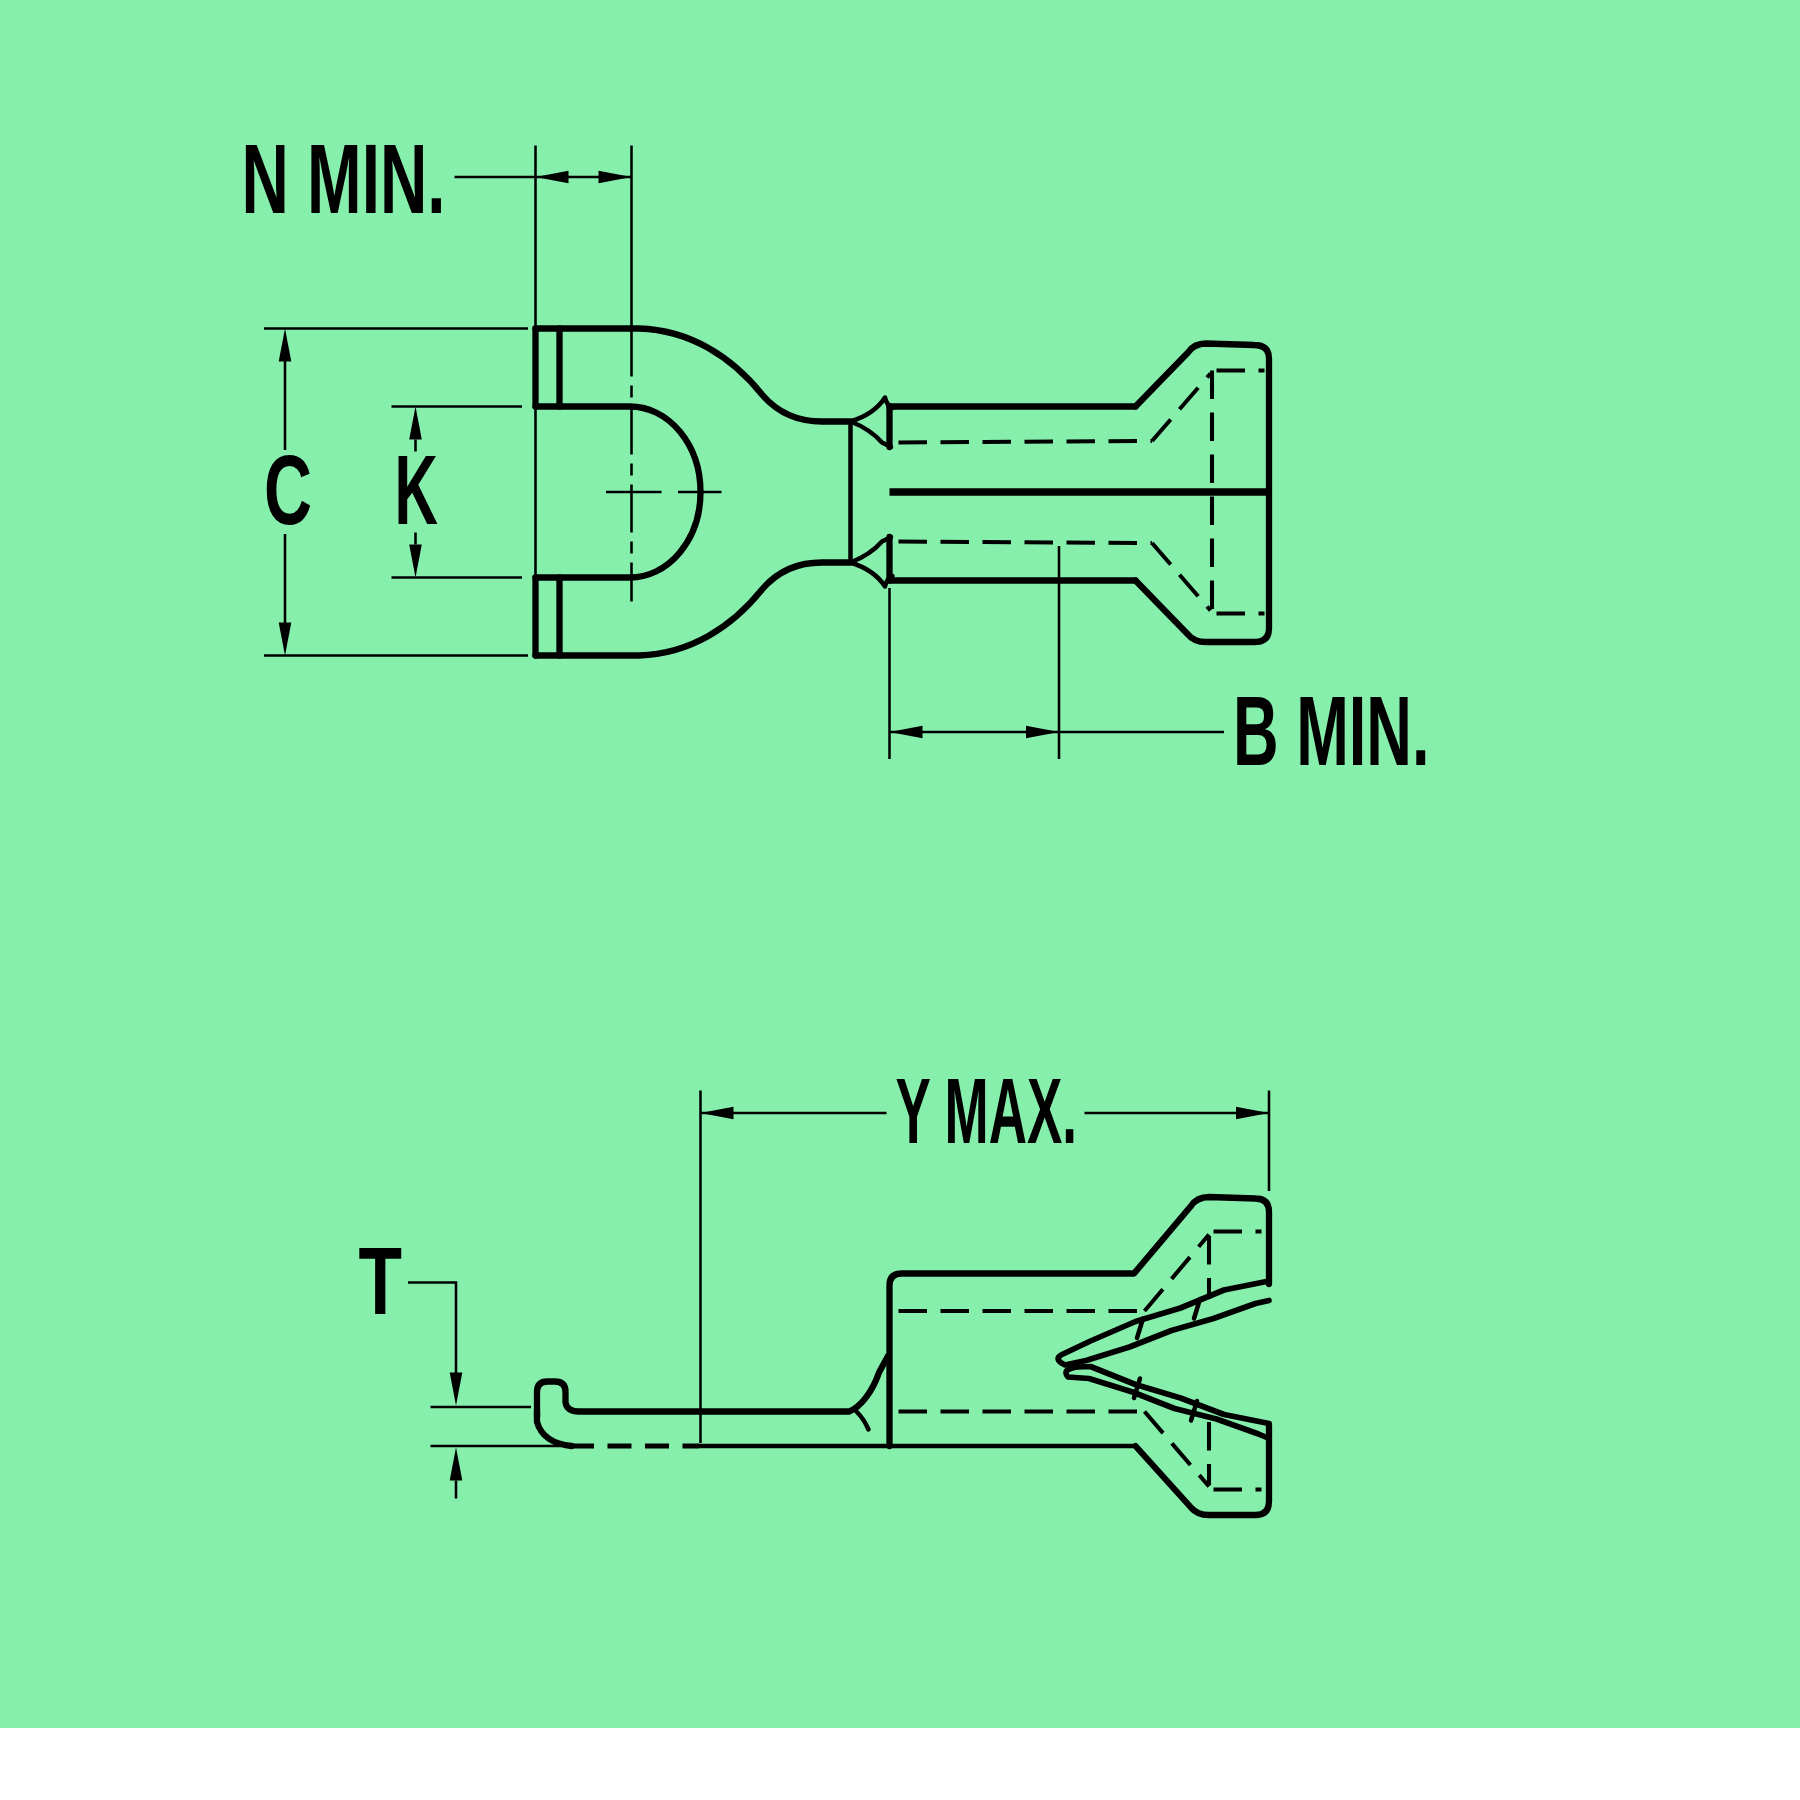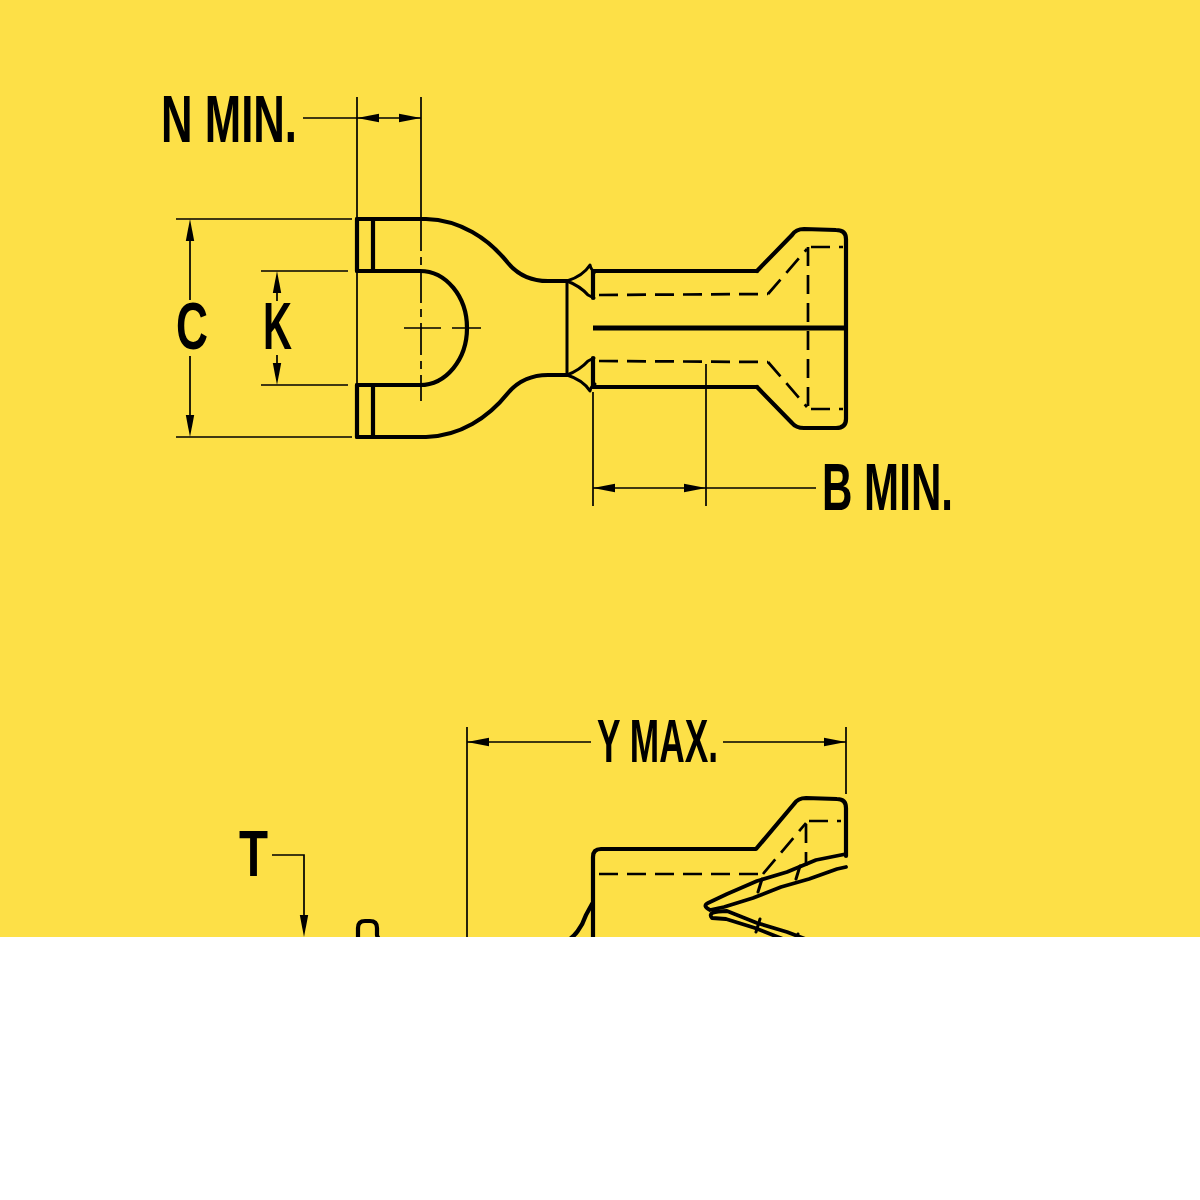--- a/index.html
+++ b/index.html
@@ -1,16 +1,16 @@
 <!DOCTYPE html>
 <html><head>
 <meta charset="utf-8">
 <style>
   html,body{margin:0;padding:0;background:#ffffff;}
-  .canvas{position:relative;width:1200px;height:937px;background:#fde047;overflow:hidden;}
+  .canvas{position:relative;width:1200px;height:1152px;background:#86efac;overflow:hidden;}
   svg{display:block;}
   text{font-family:"Liberation Sans","DejaVu Sans",sans-serif;font-weight:700;fill:#000;}
   .ol  {stroke:#000;stroke-width:4.2;fill:none;stroke-linecap:round;stroke-linejoin:round;}
   .ol3 {stroke:#000;stroke-width:3;fill:none;stroke-linecap:round;stroke-linejoin:round;}
   .seam{stroke:#000;stroke-width:5;fill:none;stroke-linecap:butt;}
   .hid {stroke:#000;stroke-width:2.7;fill:none;stroke-dasharray:19 9;stroke-linecap:butt;}
   .hidh{stroke:#000;stroke-width:3.4;fill:none;stroke-dasharray:16 9;stroke-linecap:butt;}
   .thin{stroke:#000;stroke-width:1.7;fill:none;stroke-linecap:butt;}
   .chain{stroke:#000;stroke-width:1.7;fill:none;stroke-dasharray:32 6 8 6;stroke-linecap:butt;}
   .jag {stroke:#000;stroke-width:3.8;fill:none;stroke-linecap:round;stroke-linejoin:round;}

